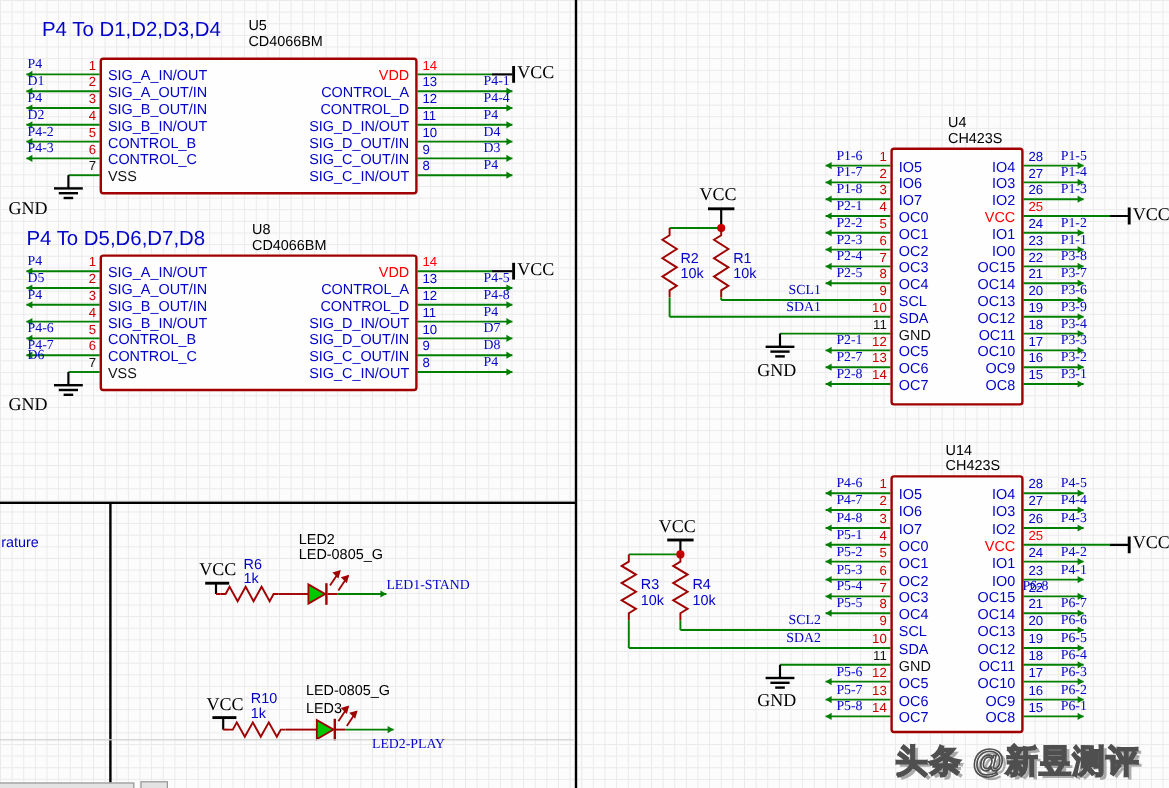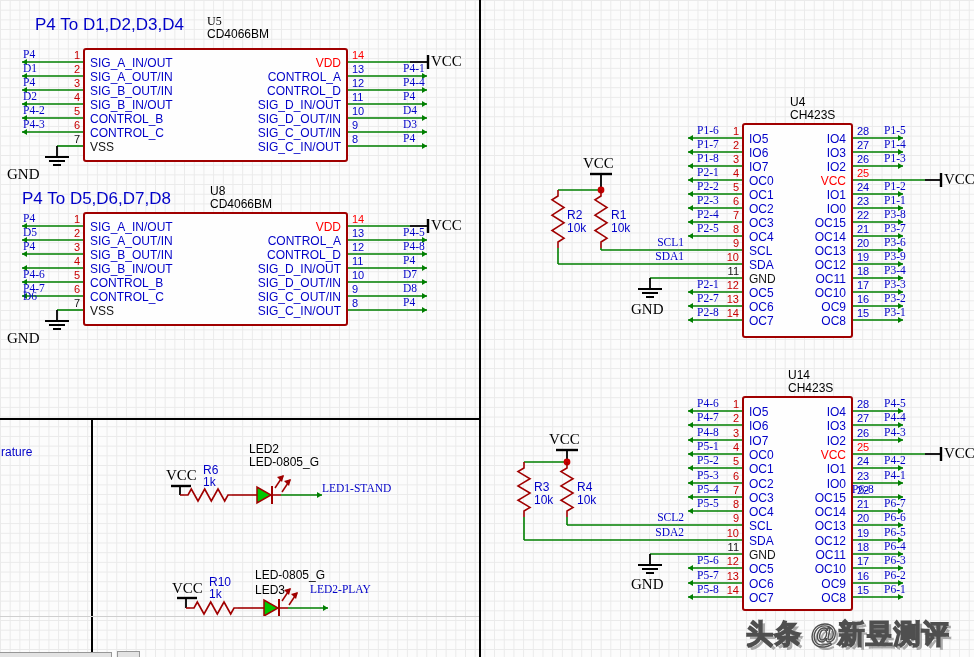--- a/index.html
+++ b/index.html
@@ -272,21 +272,21 @@
   <div class="divider" style="left:91px;top:419px;width:2px;height:234px;"></div>
   <div class="divider-light" style="left:0;top:616px;width:479px;height:1px;"></div>
 
   <div class="graybox" style="left:-2px;top:652px;width:112px;height:8px;"></div>
   <div class="graybox" style="left:117px;top:651px;width:21px;height:8px;"></div>
 
   <div class="t f-rl" style="left:1px;top:446px;">rature</div>
 
   <div class="watermark">头条 @新昱测评团</div>
 <div class="t f-title" style="left: 35px; top: 16px;">P4 To D1,D2,D3,D4</div>
-    <div class="t f-ref" style="left: 207px; top: 15px; font-family: Liberation Serif, serif;">U5</div>
+    <div class="t f-ref" style="left: 207px; top: 15px;">U5</div>
     <div class="t f-ref" style="left: 207px; top: 28px;">CD4066BM</div>
     <div class="chip-body" style="left: 83px; top: 48px; width: 261px; height: 110px;"></div>
     <div class="t f-net" style="left: 23px; top: 49px;">P4</div>
     <div class="t f-num" style="right: 894px; top: 50px; color: rgb(200, 0, 0);">1</div>
     <div class="t f-name" style="left: 90px; top: 57px; color: rgb(2, 2, 200);">SIG_A_IN/OUT</div>
     <div class="t f-net" style="left: 23px; top: 63px;">D1</div>
     <div class="t f-num" style="right: 894px; top: 64px; color: rgb(200, 0, 0);">2</div>
     <div class="t f-name" style="left: 90px; top: 71px; color: rgb(2, 2, 200);">SIG_A_OUT/IN</div>
     <div class="t f-net" style="left: 23px; top: 77px;">P4</div>
     <div class="t f-num" style="right: 894px; top: 78px; color: rgb(200, 0, 0);">3</div>
@@ -558,14 +558,14 @@
     <div class="t f-ref" style="left: 249px; top: 456px;">LED-0805_G</div>
     <div class="t f-pwr" style="left: 166px; top: 468px;">VCC</div>
     <div class="t f-rl" style="left: 203px; top: 464px;">R6</div>
     <div class="t f-rl" style="left: 203px; top: 476px;">1k</div>
     <div class="t f-net" style="left: 322px; top: 483px;">LED1-STAND</div>
     <div class="t f-ref" style="left: 255px; top: 584px;">LED3</div>
     <div class="t f-ref" style="left: 255px; top: 569px;">LED-0805_G</div>
     <div class="t f-pwr" style="left: 172px; top: 581px;">VCC</div>
     <div class="t f-rl" style="left: 209px; top: 576px;">R10</div>
     <div class="t f-rl" style="left: 209px; top: 588px;">1k</div>
-    <div class="t f-net" style="left: 310px; top: 584px;">LED2-PLAY</div>
+    <div class="t f-net" style="left: 310px; top: 615px;">LED2-PLAY</div>
   </div>
 
 </body></html>

